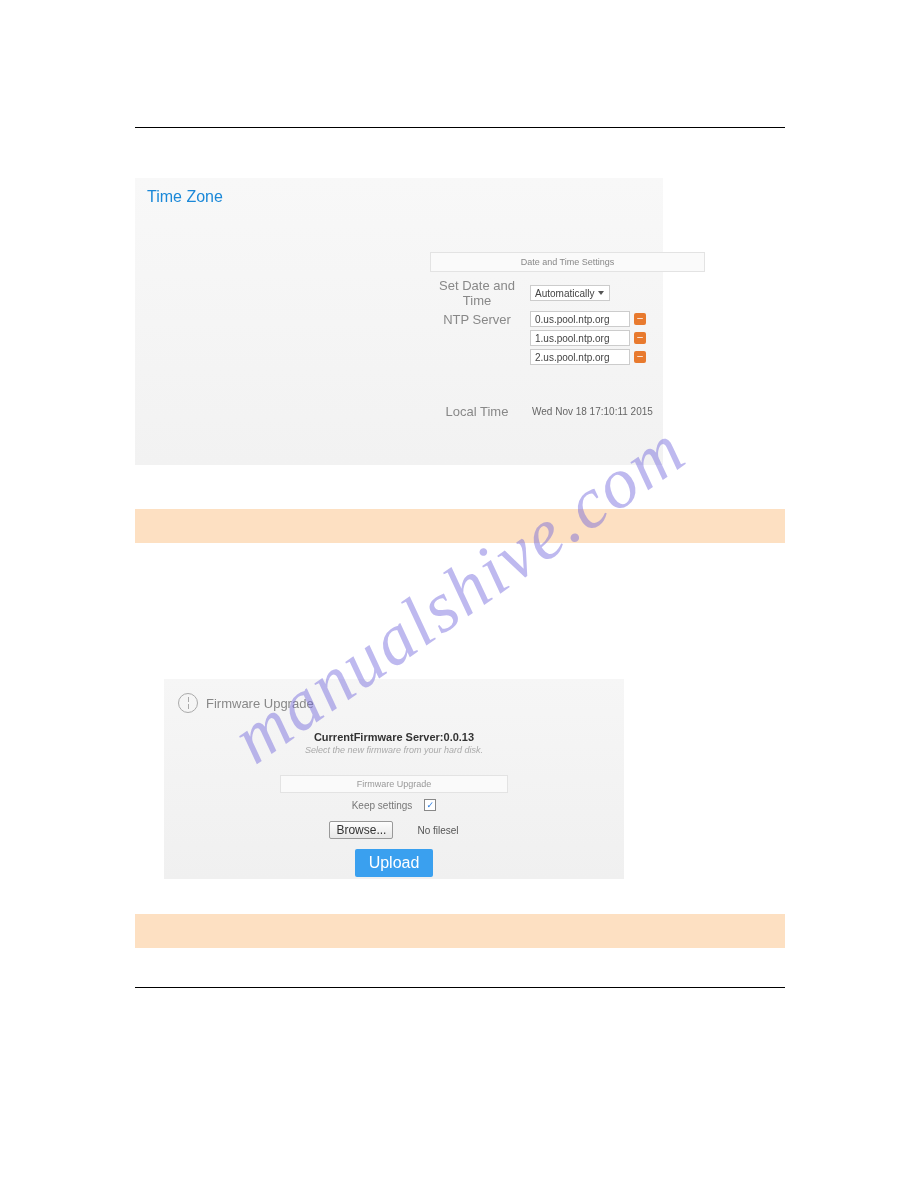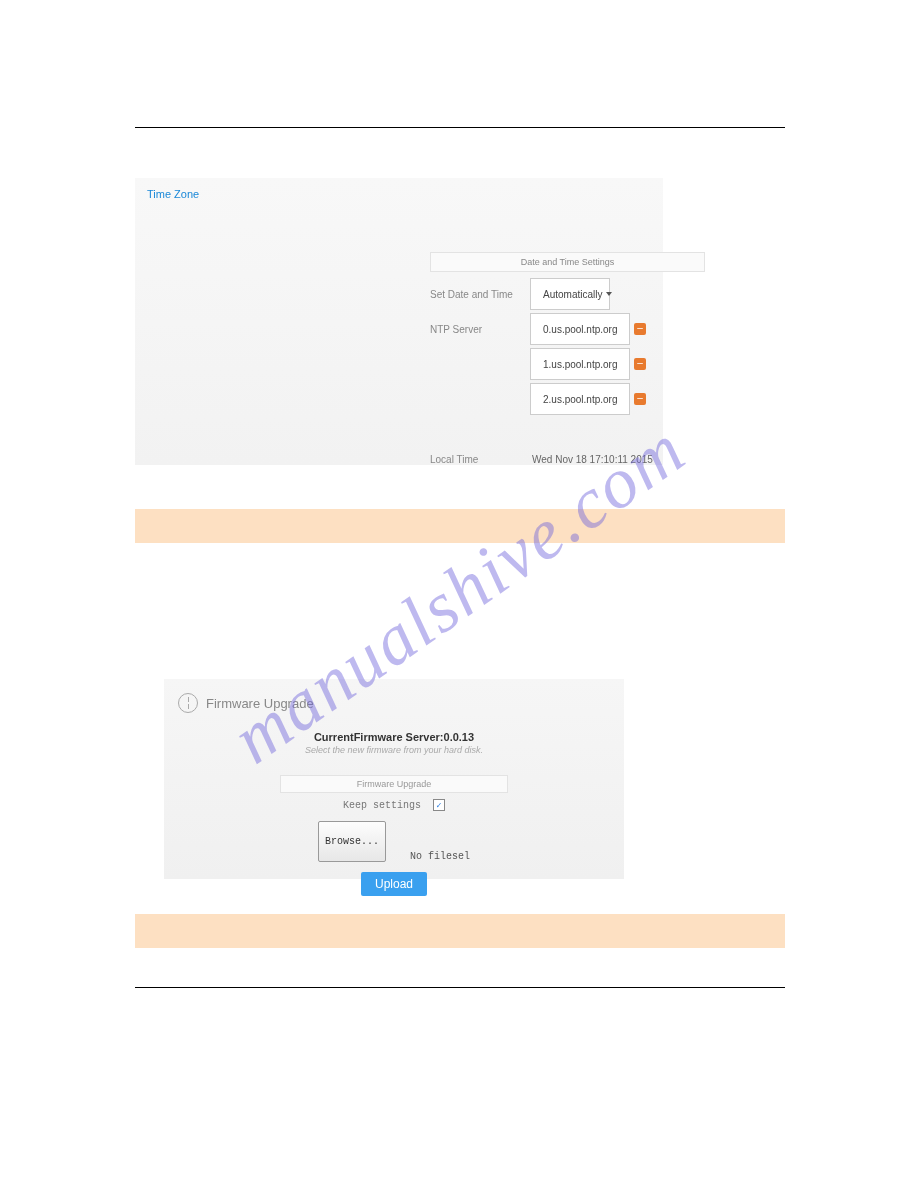--- a/index.html
+++ b/index.html
@@ -27,21 +27,21 @@
     top: 178px;
     width: 528px;
     height: 287px;
     background: linear-gradient(#f8f8f8, #f2f2f2);
     padding: 10px 12px;
     font-size: 11px;
     color: #777;
   }
   .tz-title {
     color: #1a88d8;
-    font-size: 11px;
+    font-size: 16px;
     font-weight: 300;
     margin-bottom: 6px;
   }
   .tz-desc {
     font-size: 9px;
     color: #999;
   }
   .tz-fieldset {
     position: absolute;
     left: 295px;
@@ -58,31 +58,31 @@
     padding: 4px 0;
     margin-bottom: 6px;
   }
   .tz-row {
     display: flex;
     align-items: center;
     margin-bottom: 3px;
   }
   .tz-label {
     width: 100px;
-    text-align: left;
-    font-size: 10px;
+    text-align: center;
+    font-size: 13px;
     color: #888;
     padding-right: 6px;
   }
   .tz-select, .tz-input {
     border: 1px solid #ccc;
     background: #fff;
-    height: 32px;
+    height: 16px;
     font-size: 10px;
-    padding: 0 12px;
+    padding: 0 4px;
     color: #444;
   }
   .tz-select.small { width: 80px; }
   .tz-input.ntp { width: 100px; }
   .tz-select.wide { width: 158px; }
   .row-btn {
     width: 12px;
     height: 12px;
     margin-left: 4px;
     border-radius: 2px;
@@ -177,54 +177,53 @@
     width: 228px;
     margin: 0 auto 6px;
     text-align: center;
     font-size: 9px;
     color: #999;
     padding: 3px 0;
   }
   .fw-row {
     display:flex;
     justify-content:center;
-    align-items:flex-end;
+    align-items:center;
     gap:12px;
     font-size:10px;
     color:#777;
     margin-bottom:10px;
-    font-family:Liberation Mono, monospace;
   }
   .fw-check {
     width:12px;height:12px;
     border:1px solid #888;
     background:#fff;
     display:inline-flex;
     align-items:center;
     justify-content:center;
     font-size:9px;
     color:#2b7de0;
   }
   .fw-browse {
     border:1px solid #999;
     background:linear-gradient(#fdfdfd,#e7e7e7);
-    padding:14px 6px;
-    font-size:10px;
+    padding:1px 6px;
+    font-size:12px;
     color:#333;
     border-radius:2px;
   }
   .fw-nofile { color:#555; font-size:10px; margin-left:12px;}
   .fw-upload {
     display:block;
     margin:10px auto 0;
     background:#3aa0ef;
     color:#fff;
     border:none;
     padding:5px 14px;
-    font-size:12px;
+    font-size:16px;
     border-radius:2px;
   }
 
   
   .wm {
     position:absolute;
     left:50%;
     top:50%;
     transform:translate(-50%,-50%) rotate(-35deg);
     font-size:72px;

